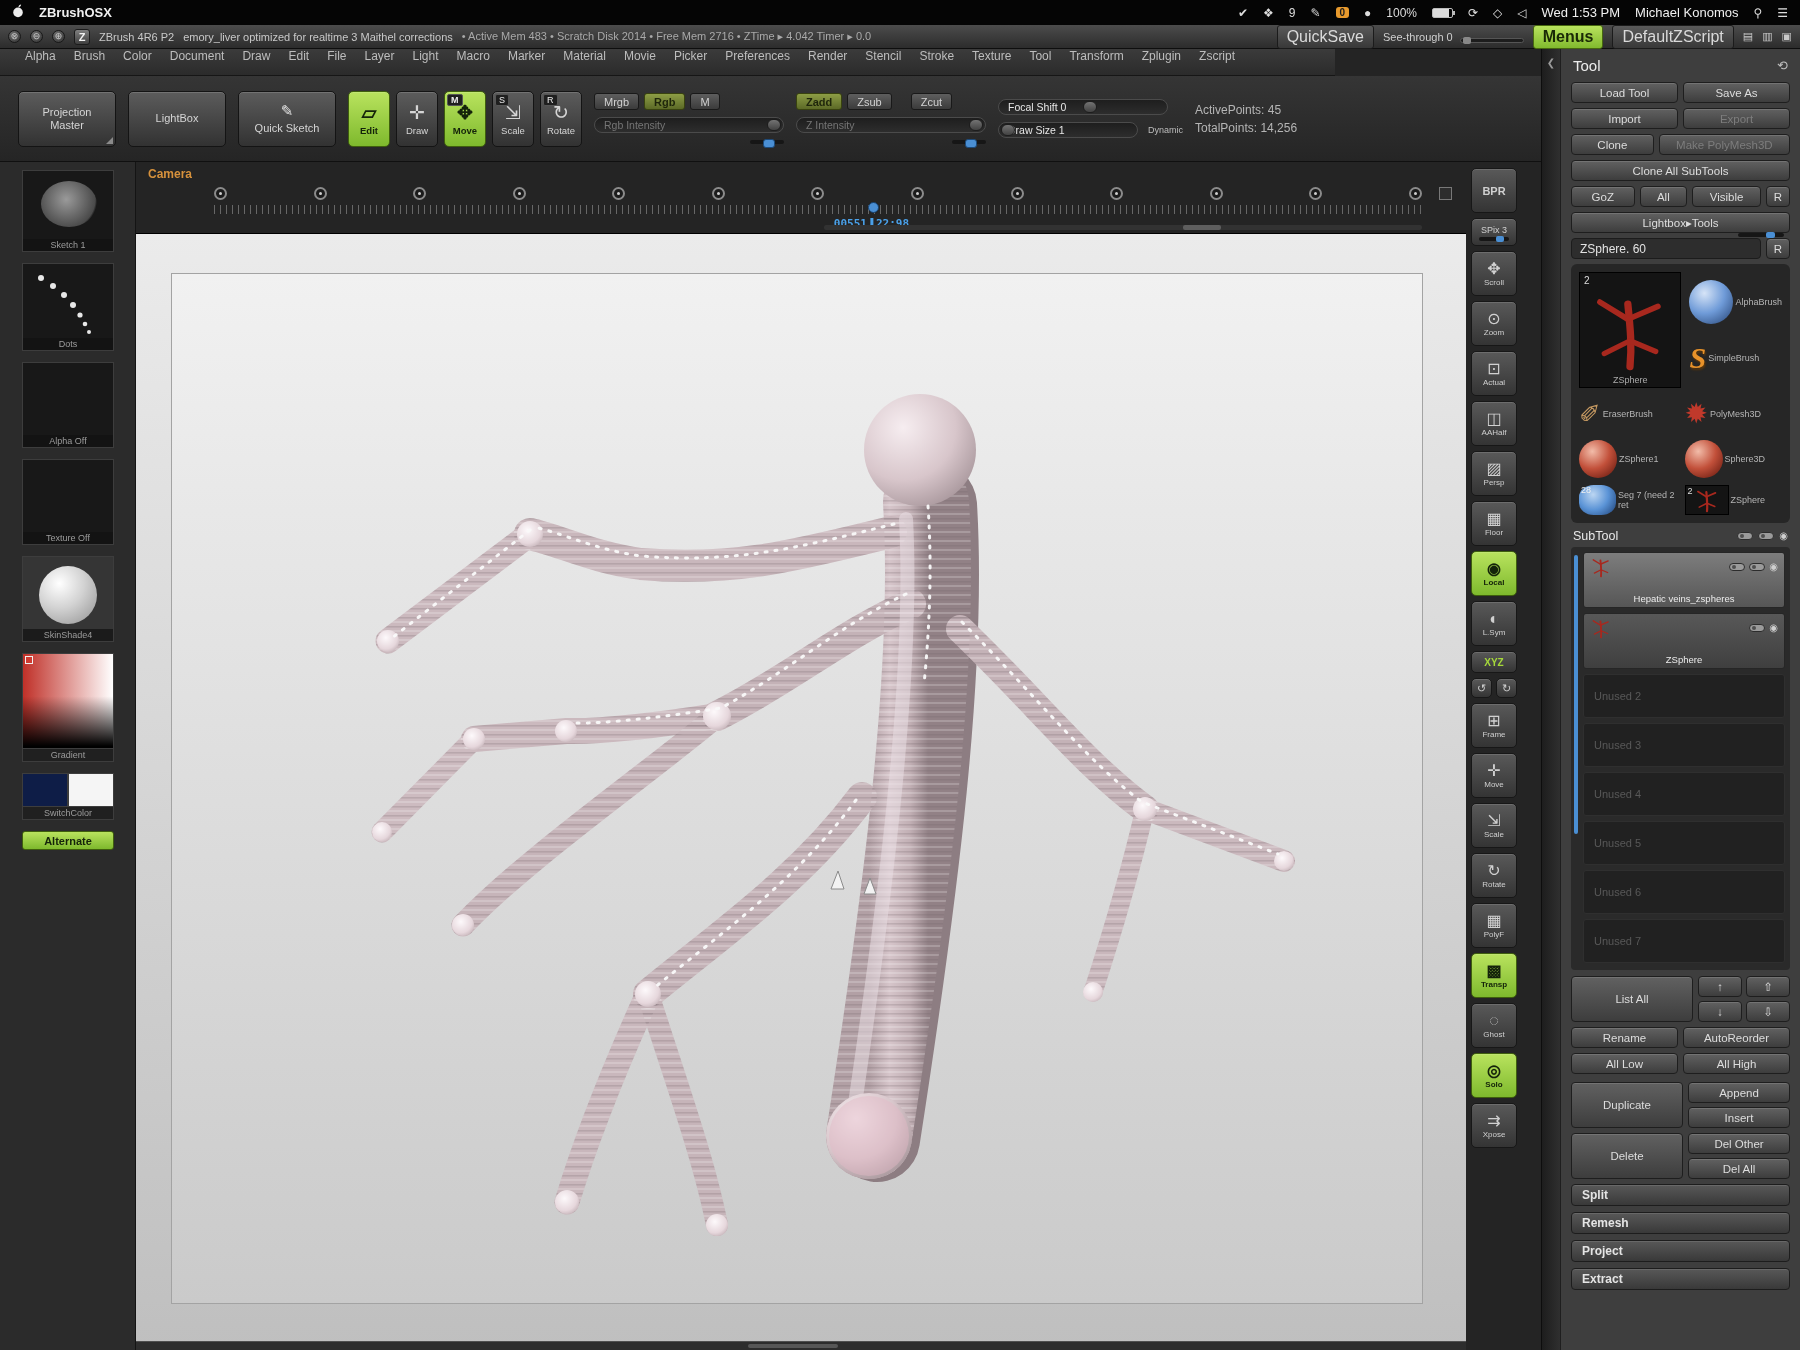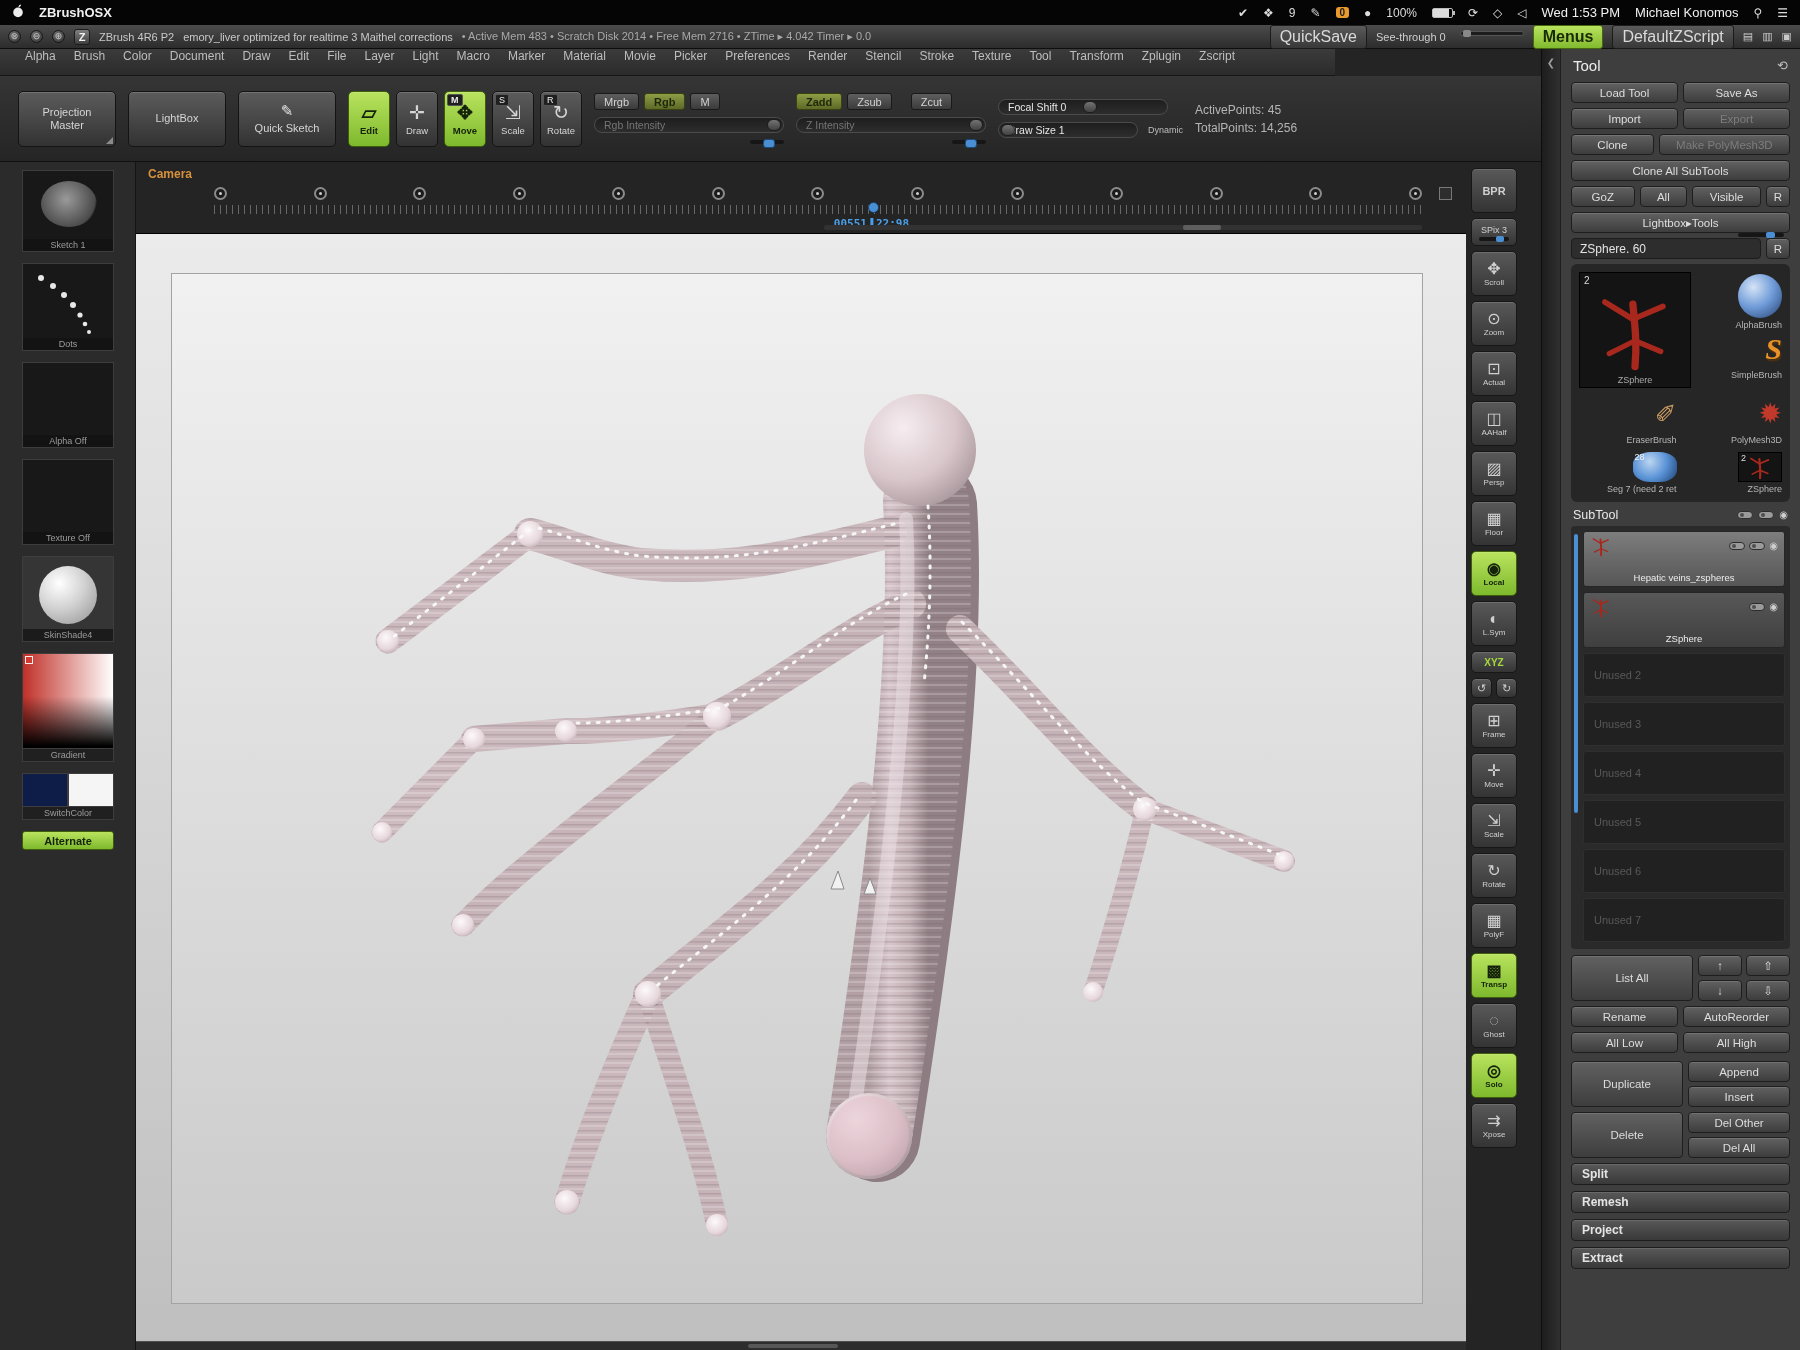--- a/index.html
+++ b/index.html
@@ -13,21 +13,21 @@
 .badge-orange{background:#e89a2d;color:#1d1d1d;font-size:10px;font-weight:bold;padding:0 4px;border-radius:3px}
 .battery{width:21px;height:10px;border:1px solid #bbb;border-radius:2px;position:relative;background:linear-gradient(to right,#ddd 82%,transparent 82%)}
 .battery:after{content:"";position:absolute;right:-3px;top:2px;width:2px;height:4px;background:#bbb}
 
 #titlebar{position:absolute;left:0;top:25px;width:1800px;height:24px;background:linear-gradient(#4c4c4c,#2c2c2c);border-bottom:1px solid #0e0e0e;display:flex;align-items:center;padding:0 8px;gap:9px;font-size:11px;color:#c9c9c9;z-index:39}
 .winbtn{width:13px;height:13px;border-radius:50%;background:radial-gradient(circle at 35% 30%,#707070,#303030);border:1px solid #181818;color:#c6c6c6;font-size:9px;line-height:11px;text-align:center}
 .zlogo{width:16px;height:16px;background:linear-gradient(#808080,#3e3e3e);border:1px solid #1b1b1b;border-radius:3px;color:#f2f2f2;font-weight:bold;font-size:11px;text-align:center;line-height:14px}
 .tb-stats{color:#a9a9a9}
 .tb-btn{background:linear-gradient(#5a5a5a,#383838);border:1px solid #1b1b1b;border-radius:3px;padding:2px 9px;font-size:16px;color:#dadada}
 .tb-btn.green{background:linear-gradient(#b9e35e,#82ba2e);color:#1a2906;font-weight:bold;border-color:#47680f}
-.seethrough{display:flex;align-items:flex-start;gap:14px;color:#cfcfcf}
+.seethrough{display:flex;align-items:flex-end;gap:7px;color:#cfcfcf}
 .st-track{width:64px;height:5px;background:#1d1d1d;border-radius:3px;border:1px solid #555;position:relative}
 .st-track:after{content:"";position:absolute;left:2px;top:-2px;width:8px;height:7px;background:#888;border-radius:2px}
 
 #menurow{position:absolute;left:0;top:49px;width:1335px;height:27px;background:linear-gradient(#3b3b3b,#2b2b2b);border-bottom:1px solid #161616;display:flex;align-items:flex-start;padding:0 16px;font-size:12px;color:#bdbdbd;z-index:30}
 #menurow span{padding:0 9px;white-space:nowrap}
 
 #toolbar{position:absolute;left:0;top:76px;width:1541px;height:86px;background:linear-gradient(#353535,#252525);border-bottom:1px solid #101010;display:flex;align-items:center;padding:0 18px;gap:12px;z-index:30}
 .bigbtn{height:56px;border-radius:5px;background:linear-gradient(#5c5c5c,#323232);border:1px solid #141414;box-shadow:inset 0 1px 0 rgba(255,255,255,.14);display:flex;flex-direction:column;align-items:center;justify-content:center;color:#d5d5d5;font-size:11px;position:relative;padding:0 7px;text-align:center}
 .bigbtn.wide{width:98px}
 .bigbtn.sq{width:42px}
@@ -122,21 +122,21 @@
 .lb-mini{position:absolute;right:6px;bottom:-4px;width:46px;height:4px;background:#161616;border-radius:2px}
 .lb-mini:after{content:"";position:absolute;left:60%;top:-1px;width:9px;height:6px;background:#4a8fd4;border-radius:2px}
 .inv{background:#262626;border-radius:6px;padding:8px;margin:4px 0 6px}
 .inv-top{display:flex;gap:8px}
 .sel-tool{width:112px;height:116px;background:#141414;border:1px solid #000;position:relative;display:flex;align-items:center;justify-content:center}
 .sel-tool .badge{position:absolute;left:4px;top:2px;font-size:10px;color:#ddd}
 .tname{font-size:9px;color:#ababab;text-align:center}
 .sel-tool .tname{position:absolute;bottom:2px;left:0;right:0}
 .vbig{width:86px;height:86px}
 .inv-rightcol{flex:1;display:flex;flex-direction:column;justify-content:space-between;padding:2px 0}
-.inv-cell{display:flex;flex-direction:column;align-items:flex-end;gap:2px;font-size:9px;color:#b5b5b5;flex:1}
+.inv-cell{display:flex;align-items:center;gap:2px;font-size:9px;color:#b5b5b5;flex:1}
 .s44{width:44px;height:44px}
 .s38{width:38px;height:38px}
 .sglyph{font-size:30px;font-weight:bold;color:#e8922a;font-family:"Liberation Serif",serif;font-style:italic;line-height:38px;text-shadow:1px 2px 2px #5e3708}
 .er-g{font-size:26px;color:#c79a62;line-height:38px}
 .star-g{font-size:28px;color:#c0392b;line-height:38px}
 .inv-grid{display:flex;gap:8px;margin-top:7px}
 .inv-small{display:flex;gap:8px;margin-top:7px}
 .blob28{width:44px;height:30px;border-radius:40%;background:radial-gradient(circle at 38% 32%,#bcd6f2,#5a93d6 50%,#1c3f74);position:relative}
 .blob28 span{position:absolute;left:2px;top:0;font-size:9px;color:#f0f0f0}
 .vmini{width:44px;height:30px;background:#141414;border:1px solid #000;position:relative;display:flex;align-items:center;justify-content:center}
@@ -663,20 +663,30 @@
     <div class="inv-grid">
       <div class="inv-cell">
         <span class="er-g">✐</span>
         <span>EraserBrush</span>
       </div>
       <div class="inv-cell">
         <span class="star-g">✹</span>
         <span>PolyMesh3D</span>
       </div>
     </div>
+    <div class="inv-grid">
+      <div class="inv-cell">
+        <div class="sphere red s38"></div>
+        <span>ZSphere1</span>
+      </div>
+      <div class="inv-cell">
+        <div class="sphere red s38"></div>
+        <span>Sphere3D</span>
+      </div>
+    </div>
     <div class="inv-small">
       <div class="inv-cell">
         <div class="blob28">
             <span>28</span>
           </div>
         <span>Seg 7 (need 2 ret</span>
       </div>
       <div class="inv-cell">
         <div class="vmini">
             <span class="vbadge">2</span>

